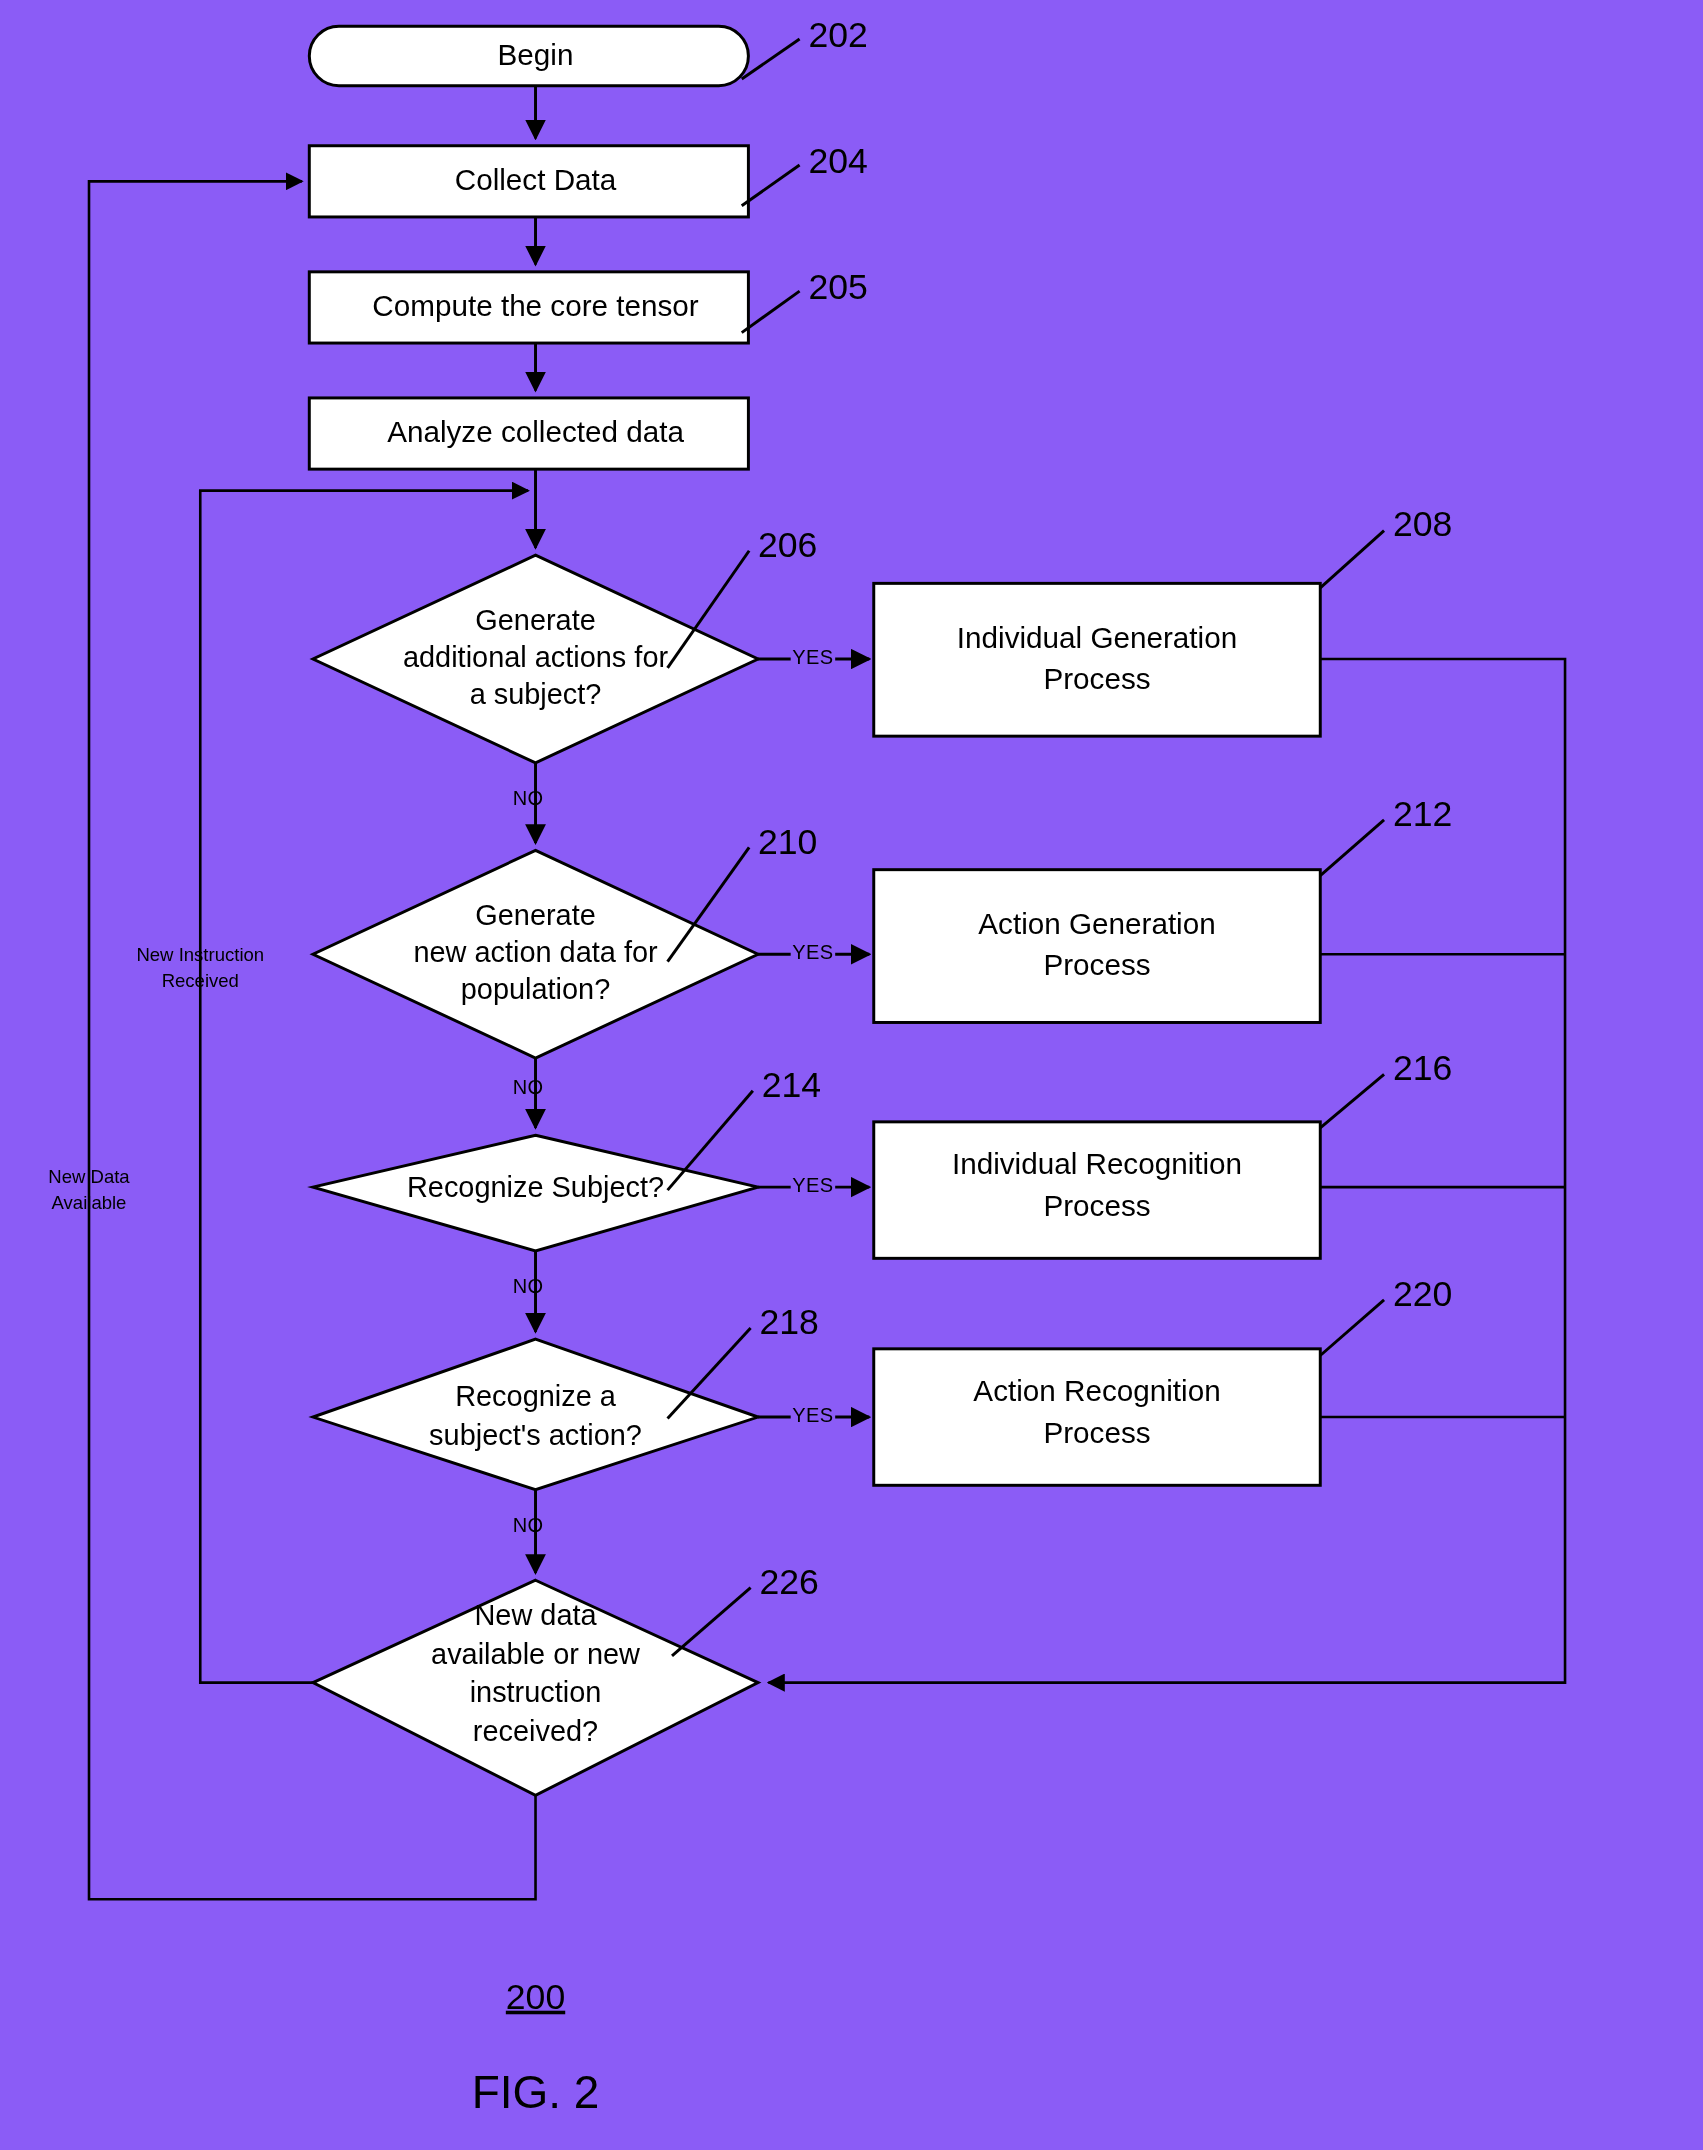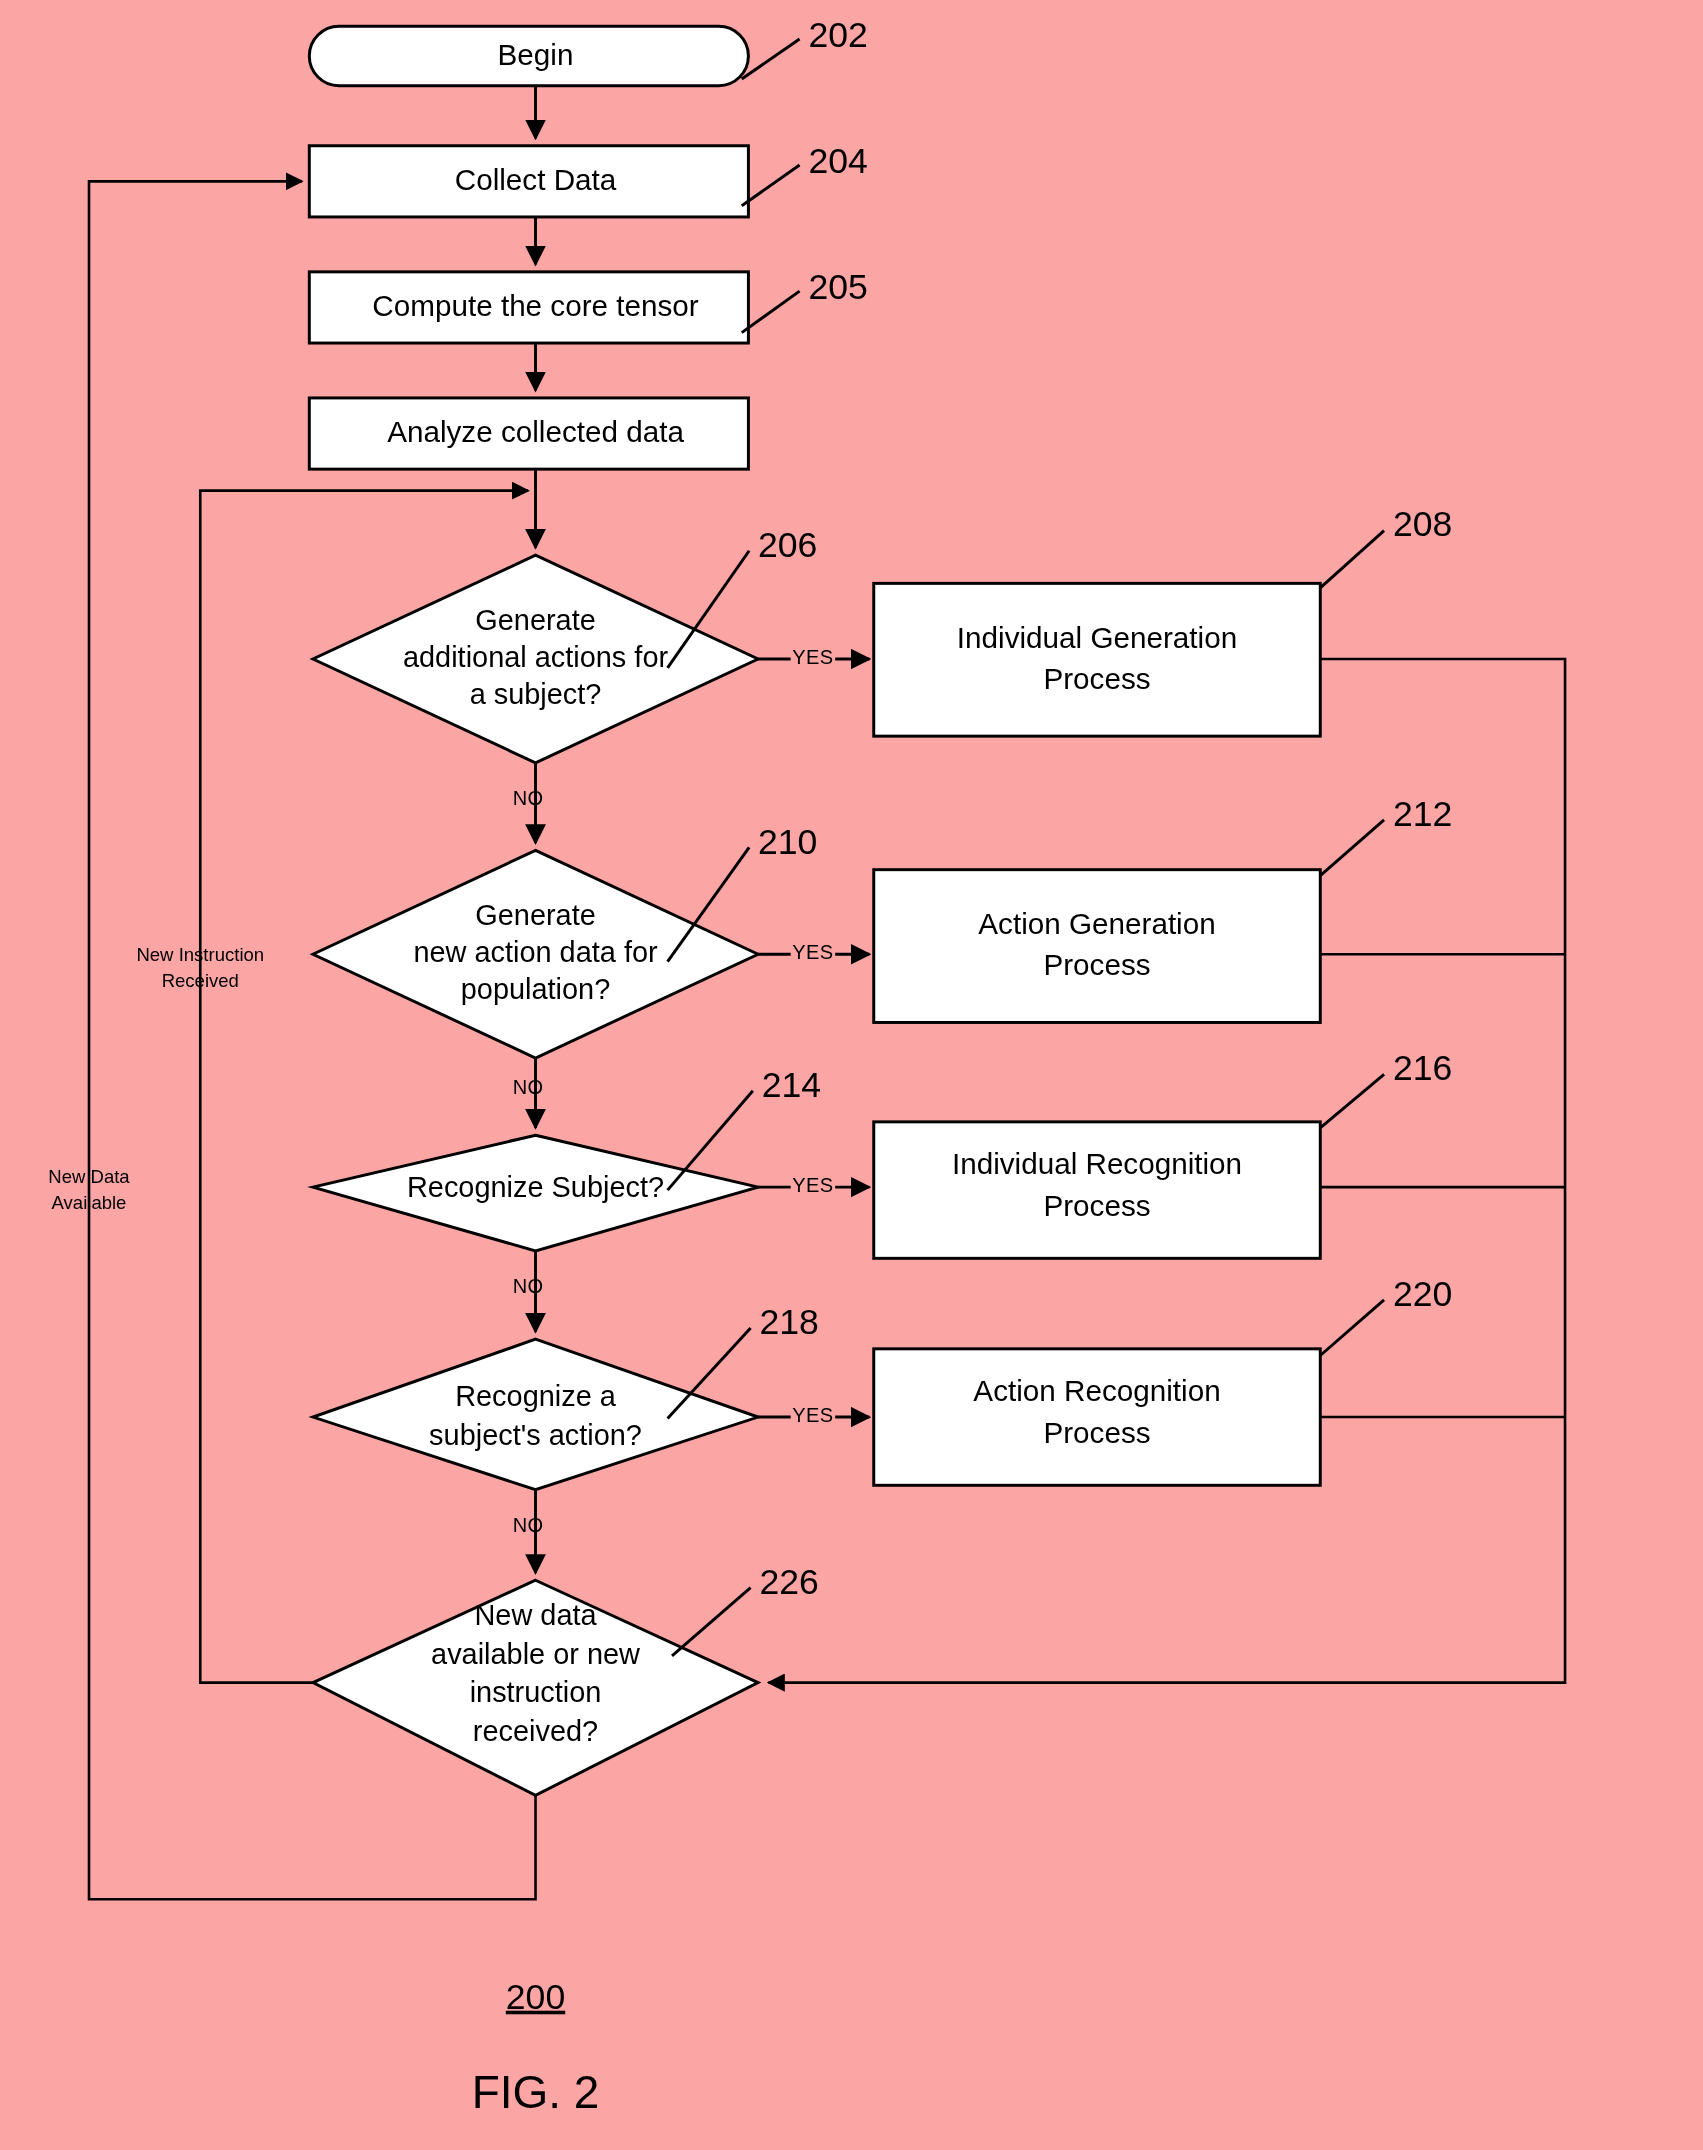--- a/index.html
+++ b/index.html
@@ -11,21 +11,21 @@
     width: 1703px;
     height: 2151px;
     font-family: "Liberation Sans", sans-serif;
     color: #000000;
     overflow: hidden;
   }
   #figure-root {
     position: relative;
     width: 1703px;
     height: 2151px;
-    background: #fca5a5;
+    background: #8b5cf6;
   }
   svg#flow {
     position: absolute;
     top: 0;
     left: 0;
     width: 1703px;
     height: 2151px;
   }
   .shape {
     fill: #ffffff;

